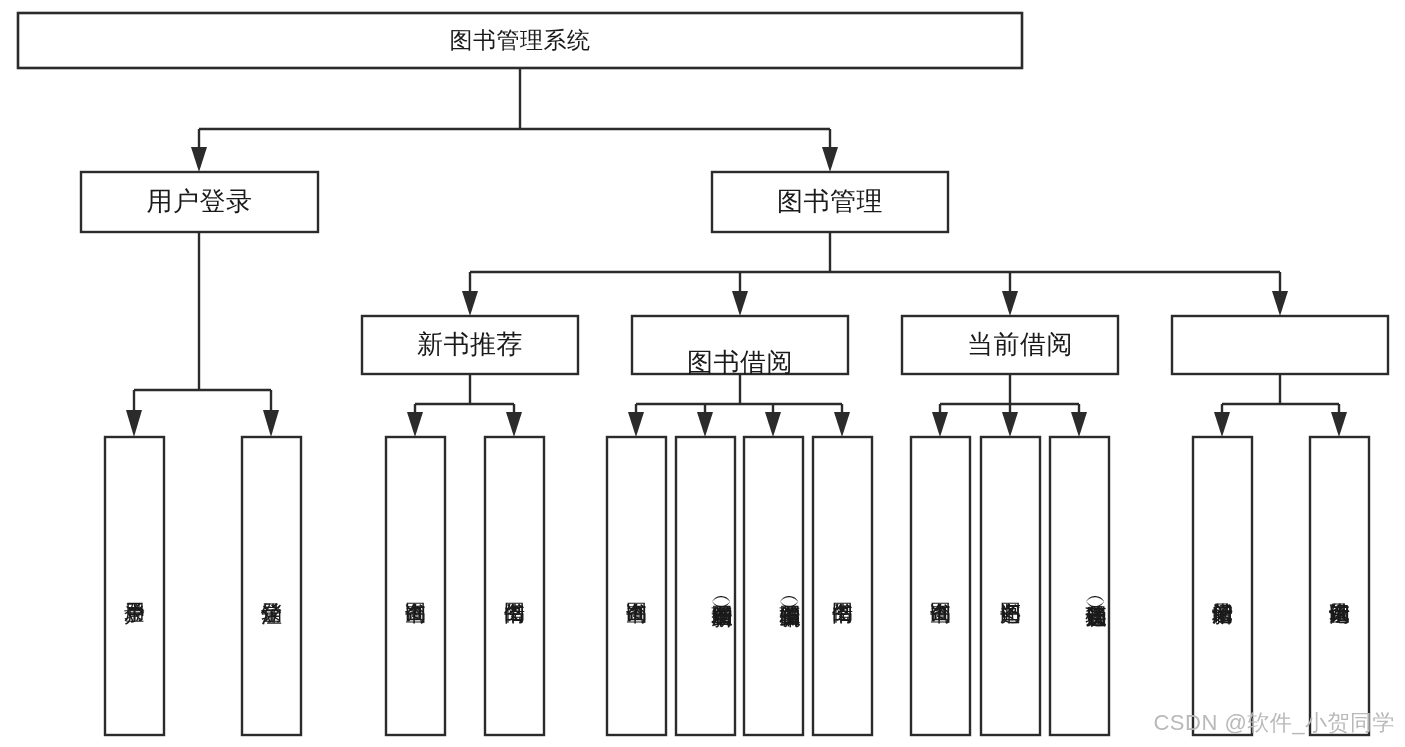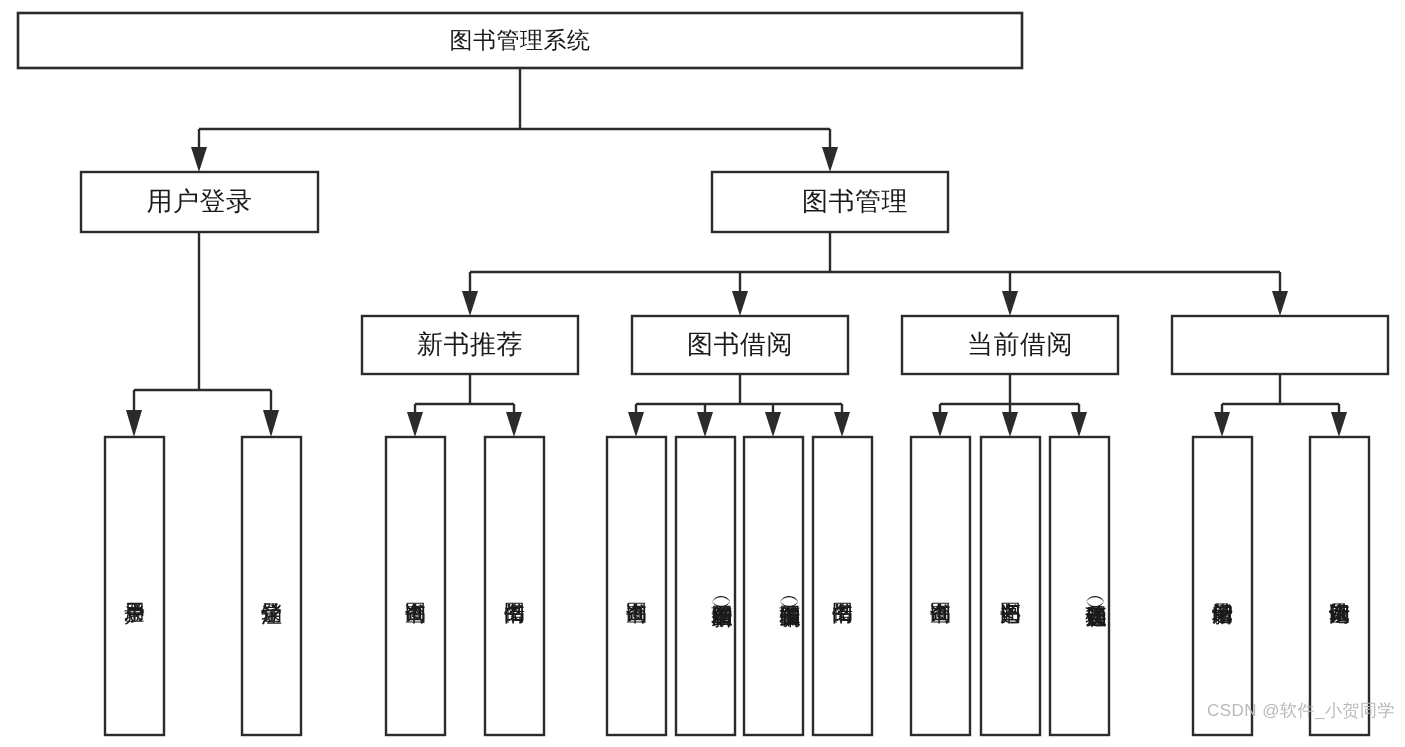--- a/index.html
+++ b/index.html
@@ -67,23 +67,23 @@
     font-size: 21px;
     line-height: 1.23;
     writing-mode: vertical-rl;
     text-orientation: upright;
     white-space: nowrap;
     font-family: "Liberation Sans", "DejaVu Sans", sans-serif;
   }
   .watermark {
     position: absolute;
     right: 10px;
-    bottom: 22px;
+    bottom: 6px;
     color: #b9b9b9;
-    font-size: 17px;
+    font-size: 22px;
     letter-spacing: 0.5px;
     font-family: "Liberation Sans", "DejaVu Sans", sans-serif;
     white-space: nowrap;
   }
 </style>
 </head>
 <body>
 
 <div id="diagram-root">
 
@@ -174,24 +174,24 @@
     <rect class="node-box" x="981" y="437" width="59" height="298"></rect>
     <rect class="node-box" x="1050" y="437" width="59" height="298"></rect>
 
     <rect class="node-box" x="1193" y="437" width="59" height="298"></rect>
     <rect class="node-box" x="1310" y="437" width="59" height="298"></rect>
   </svg>
 
   <div class="node-label-h" style="left:18px; top:13px; width:1004px; height:55px; font-size:23px;">图书管理系统</div>
 
   <div class="node-label-h" style="left:81px; top:172px; width:237px; height:60px;">用户登录</div>
-  <div class="node-label-h" style="left:712px; top:172px; width:236px; height:60px;margin-left:25px;">图书管理</div>
+  <div class="node-label-h" style="left:712px; top:172px; width:236px; height:60px;">图书管理</div>
 
   <div class="node-label-h" style="left:362px; top:316px; width:216px; height:58px;">新书推荐</div>
-  <div class="node-label-h" style="left:632px; top:316px; width:216px; height:58px;">图书借阅</div>
+  <div class="node-label-h" style="left:632px; top:334px; width:216px; height:58px;">图书借阅</div>
   <div class="node-label-h" style="left:902px; top:316px; width:216px; height:58px;padding-left:10px;">当前借阅</div>
 
   <div class="node-label-v" style="left:105px; top:437px; width:59px; height:298px;">用户登录</div>
   <div class="node-label-v" style="left:242px; top:437px; width:59px; height:298px;">注销登录</div>
 
   <div class="node-label-v" style="left:386px; top:437px; width:59px; height:298px;">查询图书</div>
   <div class="node-label-v" style="left:485px; top:437px; width:59px; height:298px;">借阅图书</div>
 
   <div class="node-label-v" style="left:607px; top:437px; width:59px; height:298px;">查询图书</div>
   <div class="node-label-v" style="left:676px; top:437px; width:59px; height:298px; align-items:flex-start; padding-top:6px; box-sizing:border-box;">新增图书（管理员）</div>

